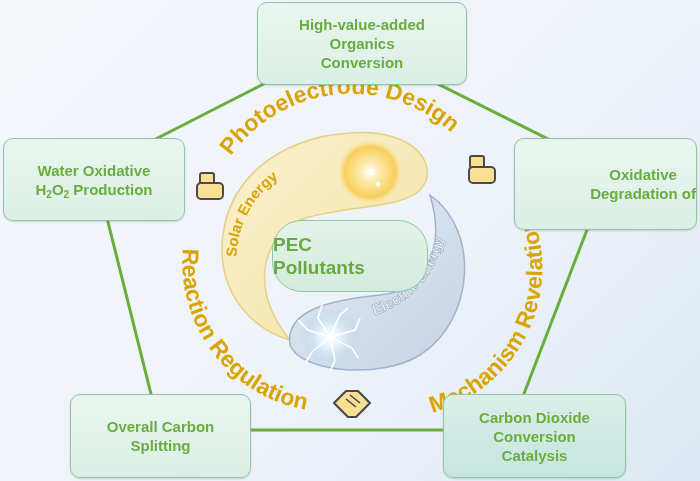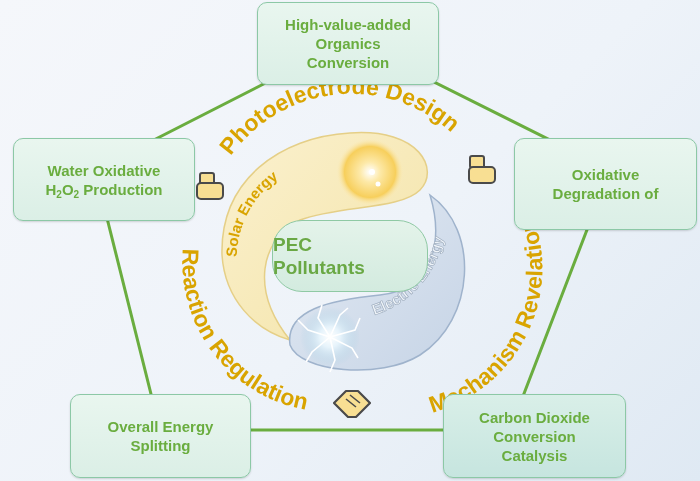--- a/index.html
+++ b/index.html
@@ -95,45 +95,45 @@
   <g transform="translate(482,170)">
     <rect x="-12" y="-14" width="14" height="12" rx="2" fill="#f8df93" stroke="#4a4a4a" stroke-width="2"></rect>
     <rect x="-13" y="-3" width="26" height="16" rx="4" fill="#f8df93" stroke="#4a4a4a" stroke-width="2"></rect>
   </g>
   <g transform="translate(352,403)">
     <path d="M-18 0 L-6 -12 L6 -12 L18 0 L4 14 L-4 14 Z" fill="#f8df93" stroke="#4a4a4a" stroke-width="2.2" stroke-linejoin="round"></path>
     <path d="M-6 -4 L4 4 M-2 -8 L8 0" stroke="#4a4a4a" stroke-width="1.6"></path>
   </g>
 </svg>
 
-<div class="box" style="left:257px;top:2px;width:182px;height:83px;">
+<div class="box" style="left:257px;top:2px;width:210px;height:83px;">
   <div>
     <span>High-value-added</span>
     <span>Organics</span>
     <span>Conversion</span>
   </div>
 </div>
 
-<div class="box" style="left:13px;top:138px;width:182px;height:83px;">
+<div class="box" style="left:3px;top:138px;width:182px;height:83px;">
   <div>
     <span>Water Oxidative</span>
     <span><span style="display:inline">H</span><sub>2</sub><span style="display:inline">O</span><sub>2</sub><span style="display:inline;white-space:pre"> Production</span></span>
   </div>
 </div>
 
-<div class="box" style="left:514px;top:138px;width:183px;height:92px;">
+<div class="box" style="left:514px;top:138px;width:183px;height:92px;justify-content:flex-end;">
   <div>
     <span>Oxidative</span>
     <span>Degradation of</span>
   </div>
 </div>
 
 <div class="box" style="left:70px;top:394px;width:181px;height:84px;">
   <div>
-    <span>Overall Energy</span>
+    <span>Overall Carbon</span>
     <span>Splitting</span>
   </div>
 </div>
 
 <div class="box" style="left:443px;top:394px;width:183px;height:84px;background:linear-gradient(180deg,#d9efe8,#c6e5df);">
   <div>
     <span>Carbon Dioxide</span>
     <span>Conversion</span>
     <span>Catalysis</span>
   </div>

